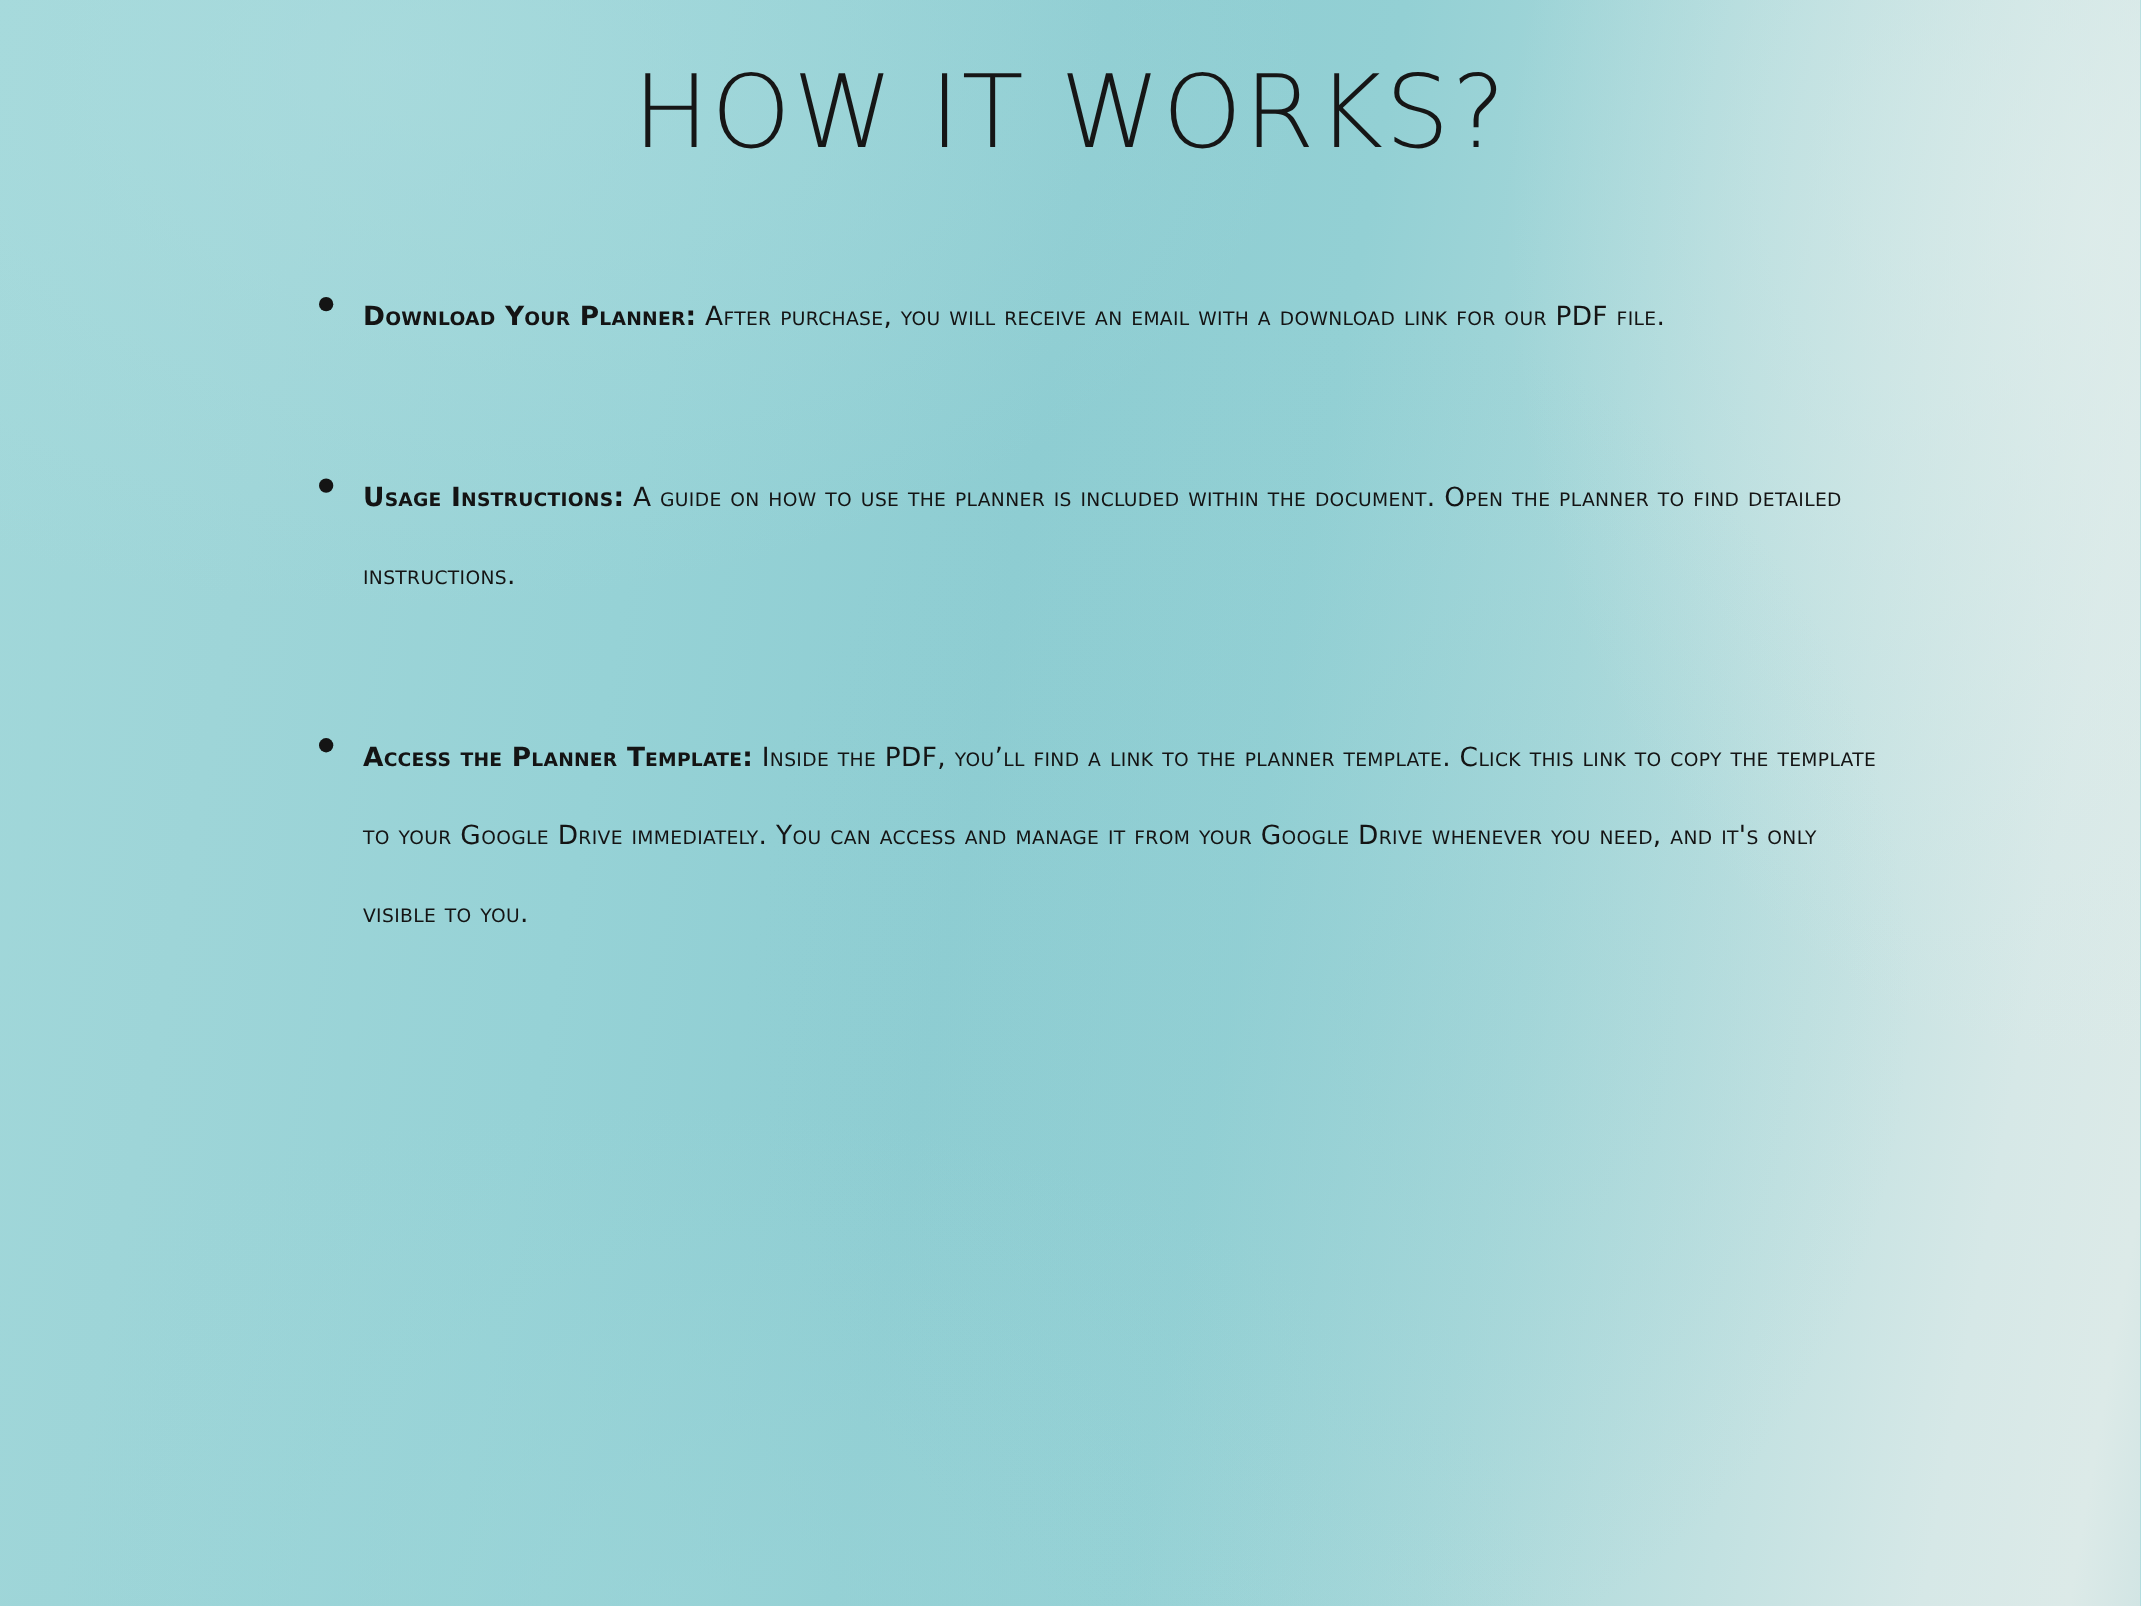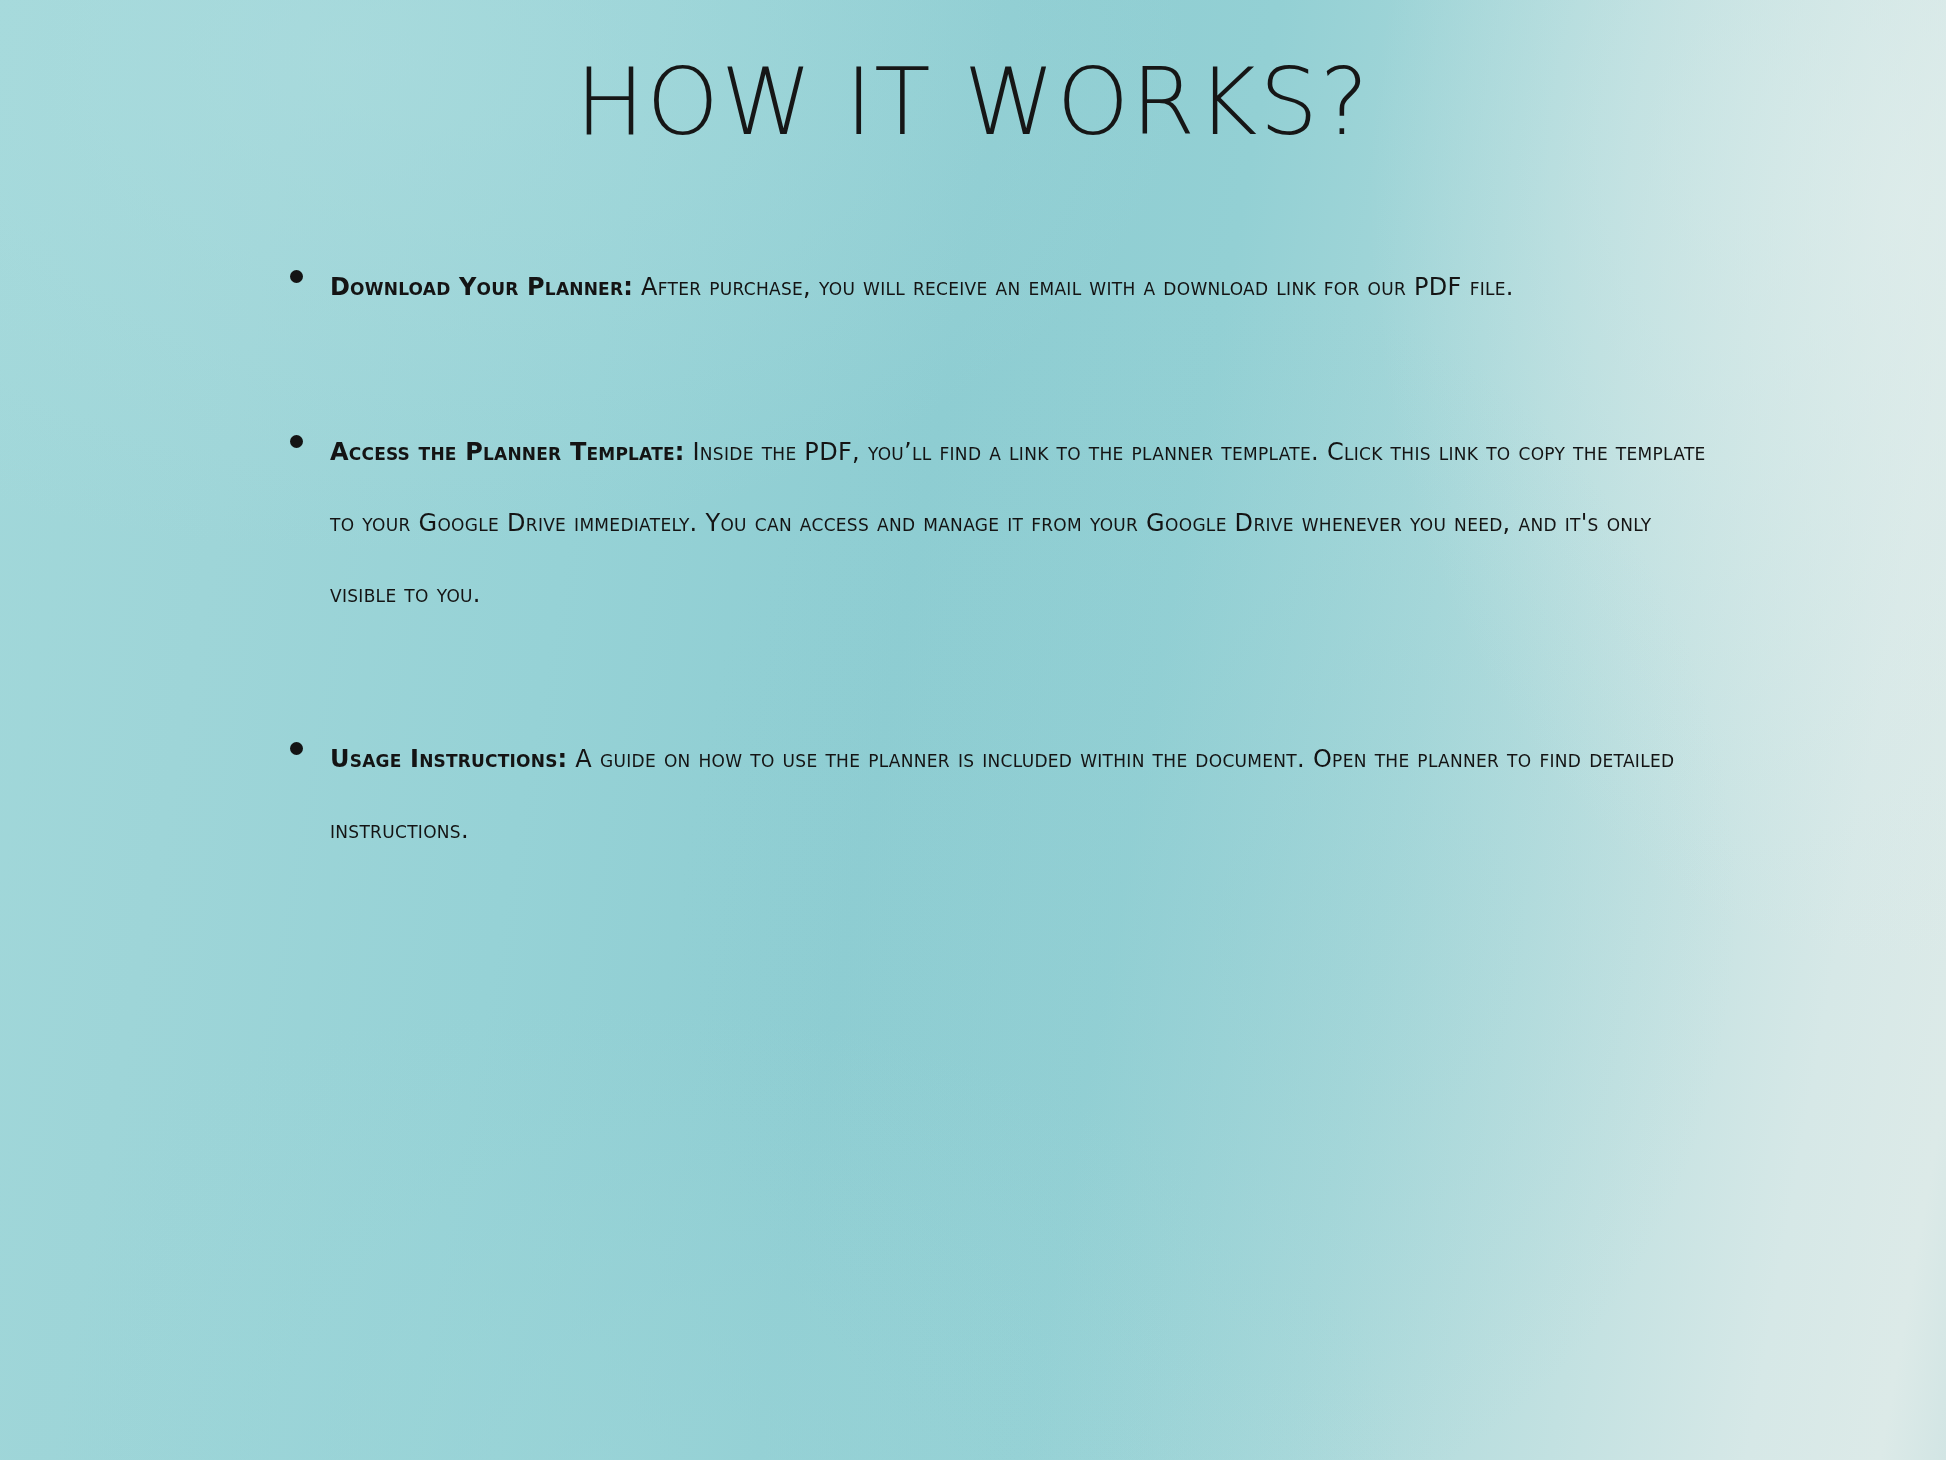--- a/index.html
+++ b/index.html
@@ -140,25 +140,25 @@
     <div class="bullet-item">
       <span class="bullet-marker"></span>
       <p class="bullet-text">
         <span class="lead-label">Download Your Planner:</span><span class="body-copy"> After purchase, you will receive an email with a download link for our PDF file.</span>
       </p>
     </div>
 
     <div class="bullet-item">
       <span class="bullet-marker"></span>
       <p class="bullet-text">
-        <span class="lead-label">Access the Planner Template:</span><span class="body-copy"> Inside the PDF, you’ll find a link to the planner template. Click this link to copy the template to your Google Drive immediately. You can access and manage it from your Google Drive whenever you need, and it's only visible to you.</span>
+        <span class="lead-label">Usage Instructions:</span><span class="body-copy"> A guide on how to use the planner is included within the document. Open the planner to find detailed instructions.</span>
       </p>
     </div>
 
     <div class="bullet-item">
       <span class="bullet-marker"></span>
       <p class="bullet-text">
-        <span class="lead-label">Usage Instructions:</span><span class="body-copy"> A guide on how to use the planner is included within the document. Open the planner to find detailed instructions.</span>
+        <span class="lead-label">Access the Planner Template:</span><span class="body-copy"> Inside the PDF, you’ll find a link to the planner template. Click this link to copy the template to your Google Drive immediately. You can access and manage it from your Google Drive whenever you need, and it's only visible to you.</span>
       </p>
     </div>
 
   </div>
 </div>
 
 </body></html>

